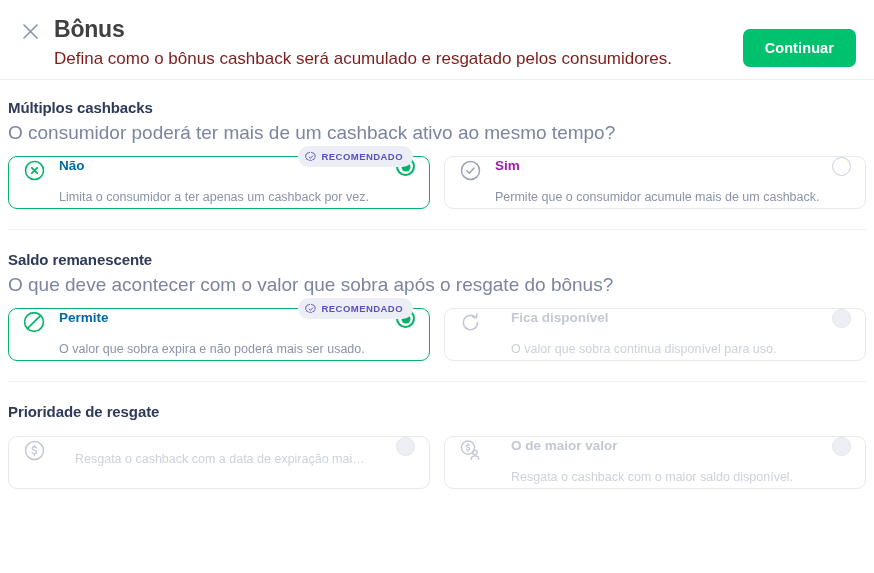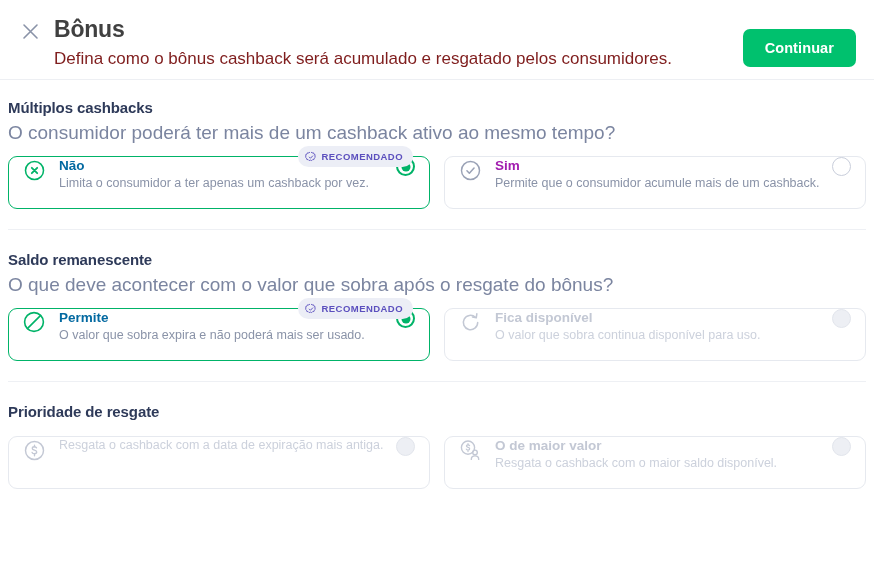--- a/index.html
+++ b/index.html
@@ -134,20 +134,21 @@
     padding: 0 14px 0 12px;
     cursor: pointer;
   }
 
   .card.selected {
     border: 1.6px solid #00b368;
   }
 
   .card.disabled {
     cursor: default;
+    gap: 16px;
   }
 
   .card-icon {
     flex: 0 0 auto;
     width: 26px;
     height: 26px;
     display: flex;
     align-items: center;
     justify-content: center;
     margin-right: 12px;
@@ -165,21 +166,21 @@
     color: #a21caf;
     line-height: 18px;
   }
   .card.selected .card-label { color: #0369a1; }
   .card.disabled .card-label { color: #c3c8d4; }
 
   .card-desc {
     font-size: 12.5px;
     color: #8a93a8;
     line-height: 17px;
-    margin-top: 0;
+    margin-top: 14px;
     white-space: nowrap;
     overflow: hidden;
     text-overflow: ellipsis;
   }
   .card.disabled .card-desc { color: #ccd1dc; }
 
   
   .radio {
     flex: 0 0 auto;
     width: 19px;

